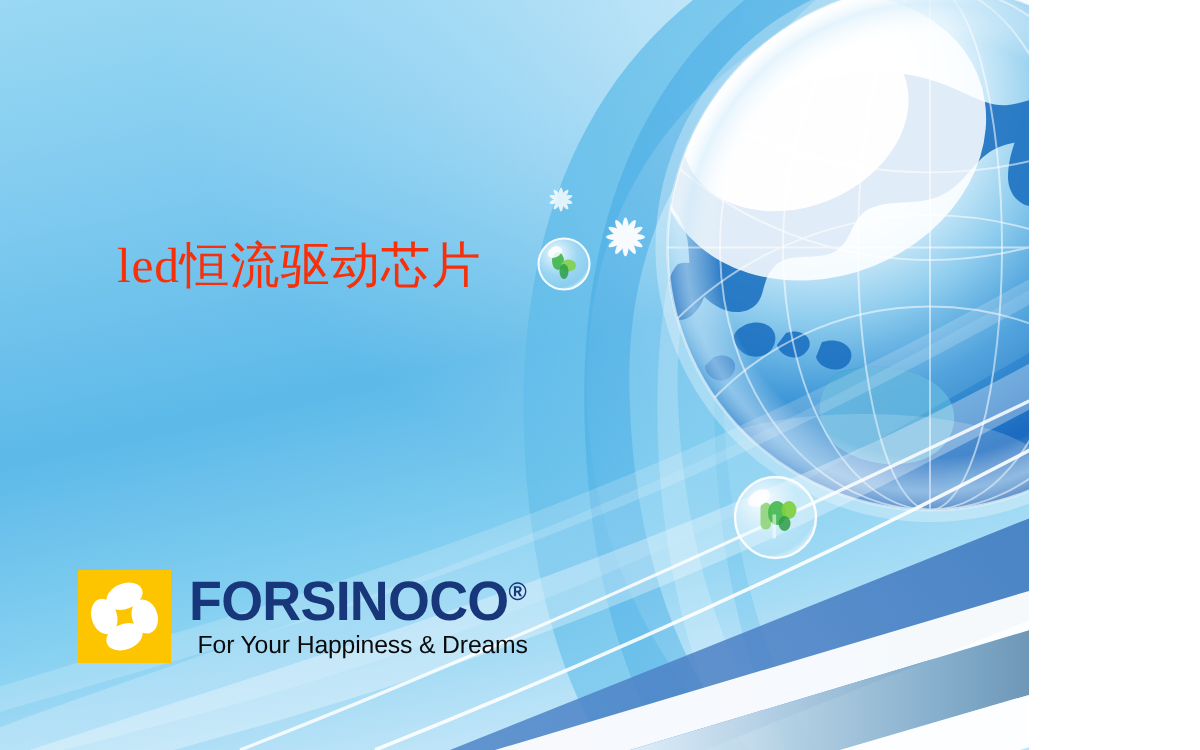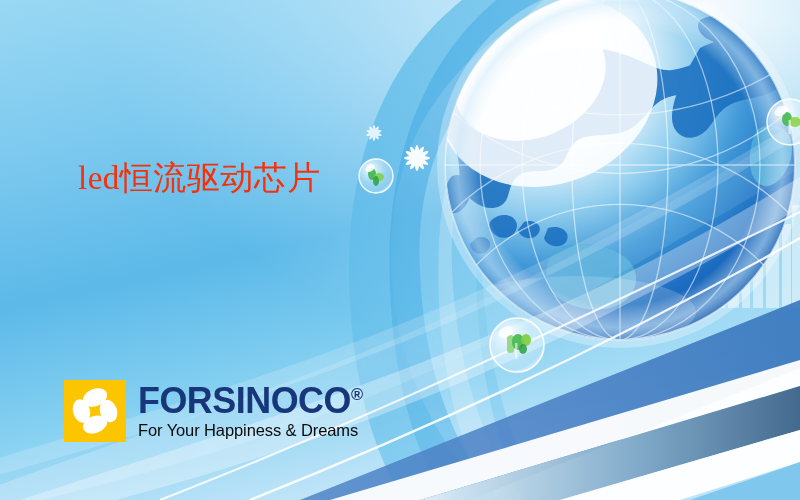--- a/index.html
+++ b/index.html
@@ -6,21 +6,21 @@
     margin: 0;
     padding: 0;
     background: #ffffff;
   }
   body {
     font-family: "Liberation Sans", sans-serif;
   }
 
   #banner {
     position: relative;
-    width: 800px;
+    width: 686px;
     height: 500px;
     overflow: hidden;
     background: linear-gradient(170deg, #9ad6f2 0%, #7ec8ee 30%, #5fbbe9 55%, #8ed3f2 80%, #bde3f7 100%);
   }
 
   #bg-svg { position: absolute; top: 0; left: 0; width: 800px; height: 500px; }
 
   
   #headline {
     position: absolute;
@@ -36,21 +36,21 @@
     line-height: 1.0;
     letter-spacing: 0.5px;
     white-space: nowrap;
   }
   #headline-line-1 { margin-left: 0px; margin-bottom: 21px; }
   #headline-line-2 { margin-left: 18px; }
 
   
   #logo {
     position: absolute;
-    left: 64px;
+    left: 52px;
     top: 380px;
     z-index: 40;
     display: flex;
     align-items: center;
   }
   #logo-mark {
     width: 62px;
     height: 62px;
     background: #fdc500;
     flex: 0 0 auto;
@@ -80,20 +80,21 @@
     line-height: 1;
   }
   #logo-tagline {
     color: #0b0b0d;
     font-family: "Liberation Sans", sans-serif;
     font-size: 16.5px;
     line-height: 1.1;
     margin-top: 3px;
     letter-spacing: -0.1px;
     white-space: nowrap;
+    text-align: center;
   }
 </style>
 </head>
 <body>
 
 <div id="banner">
 
   <svg id="bg-svg" viewBox="0 0 800 500" preserveAspectRatio="none">
     <defs>
 

